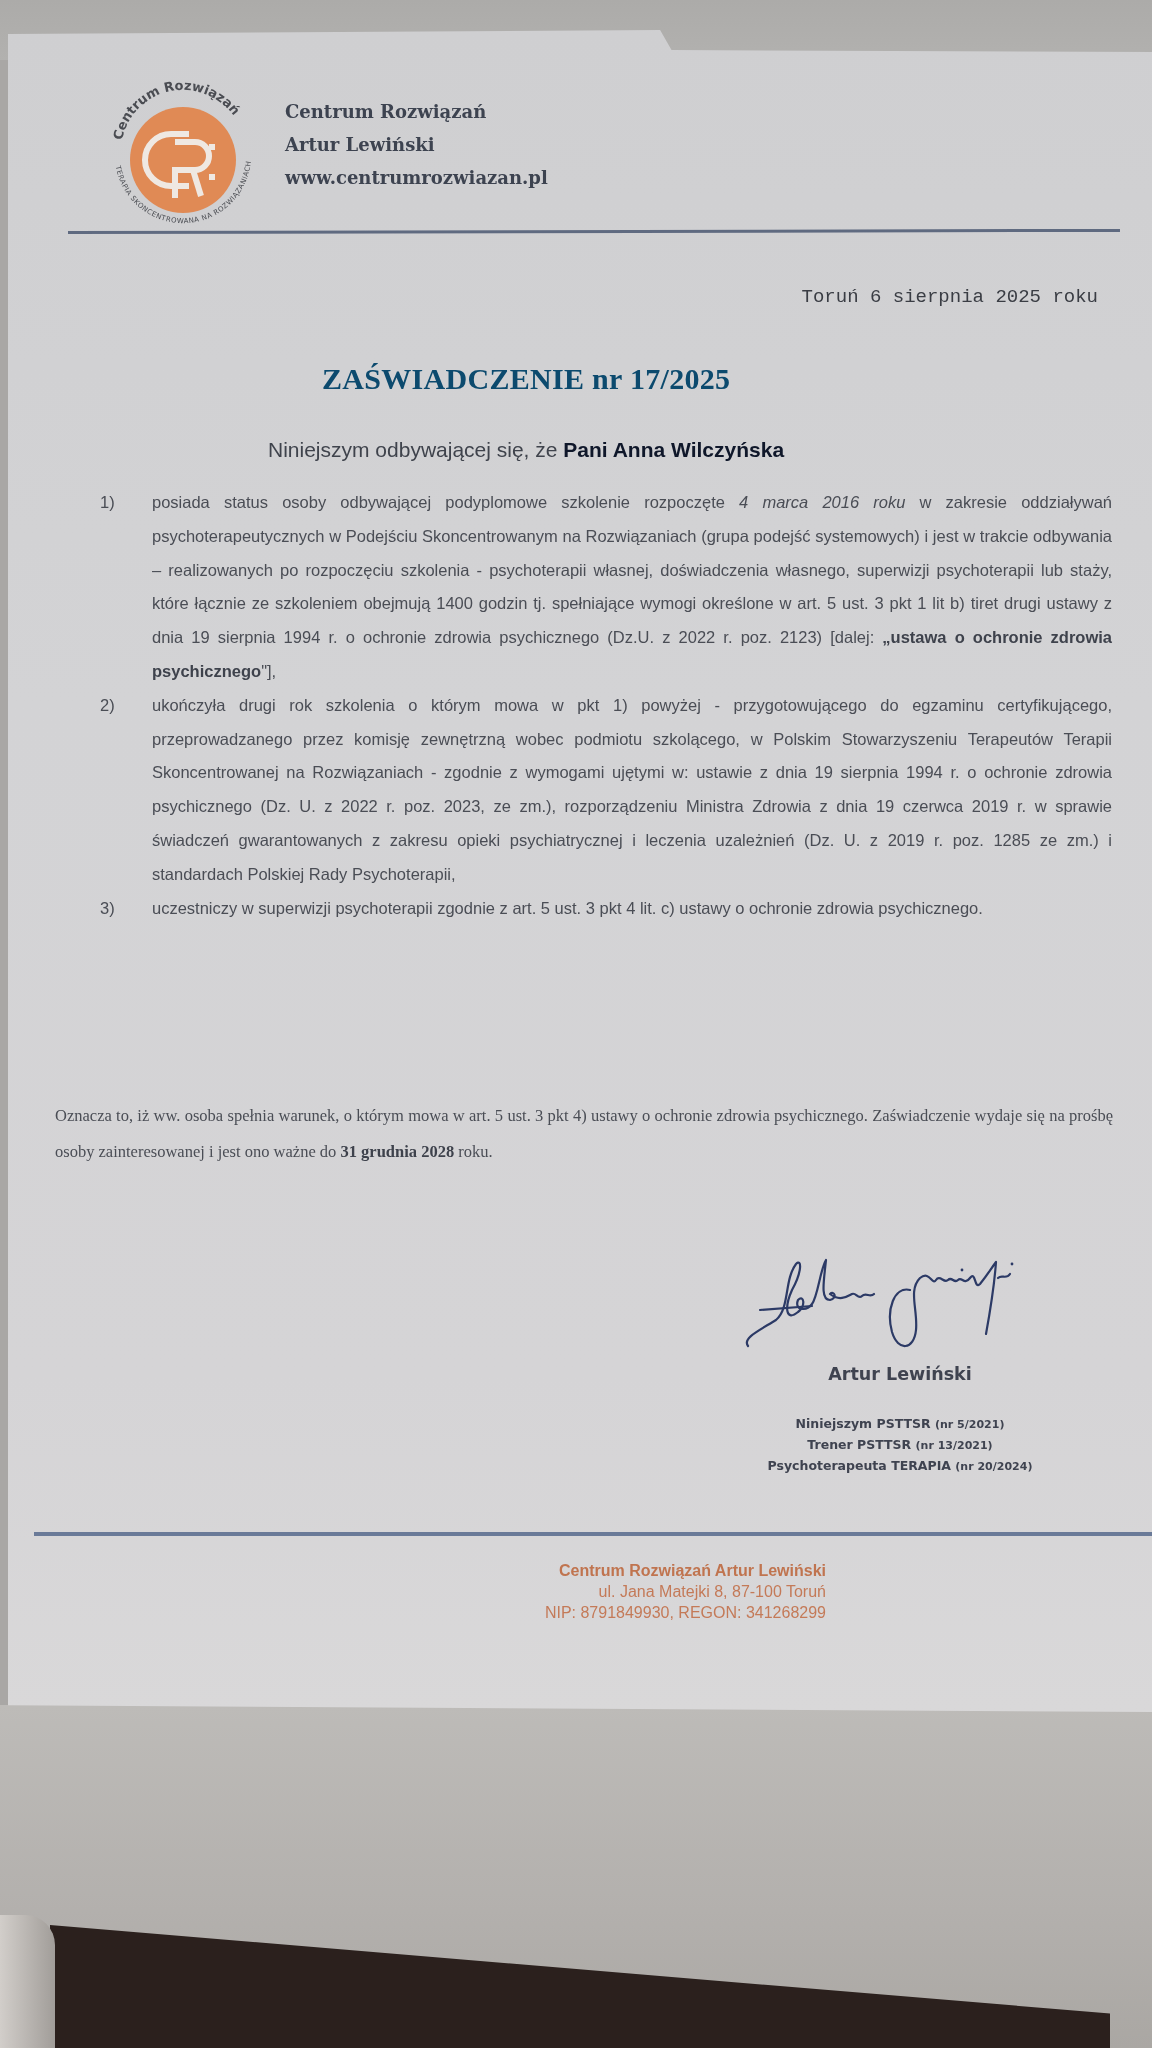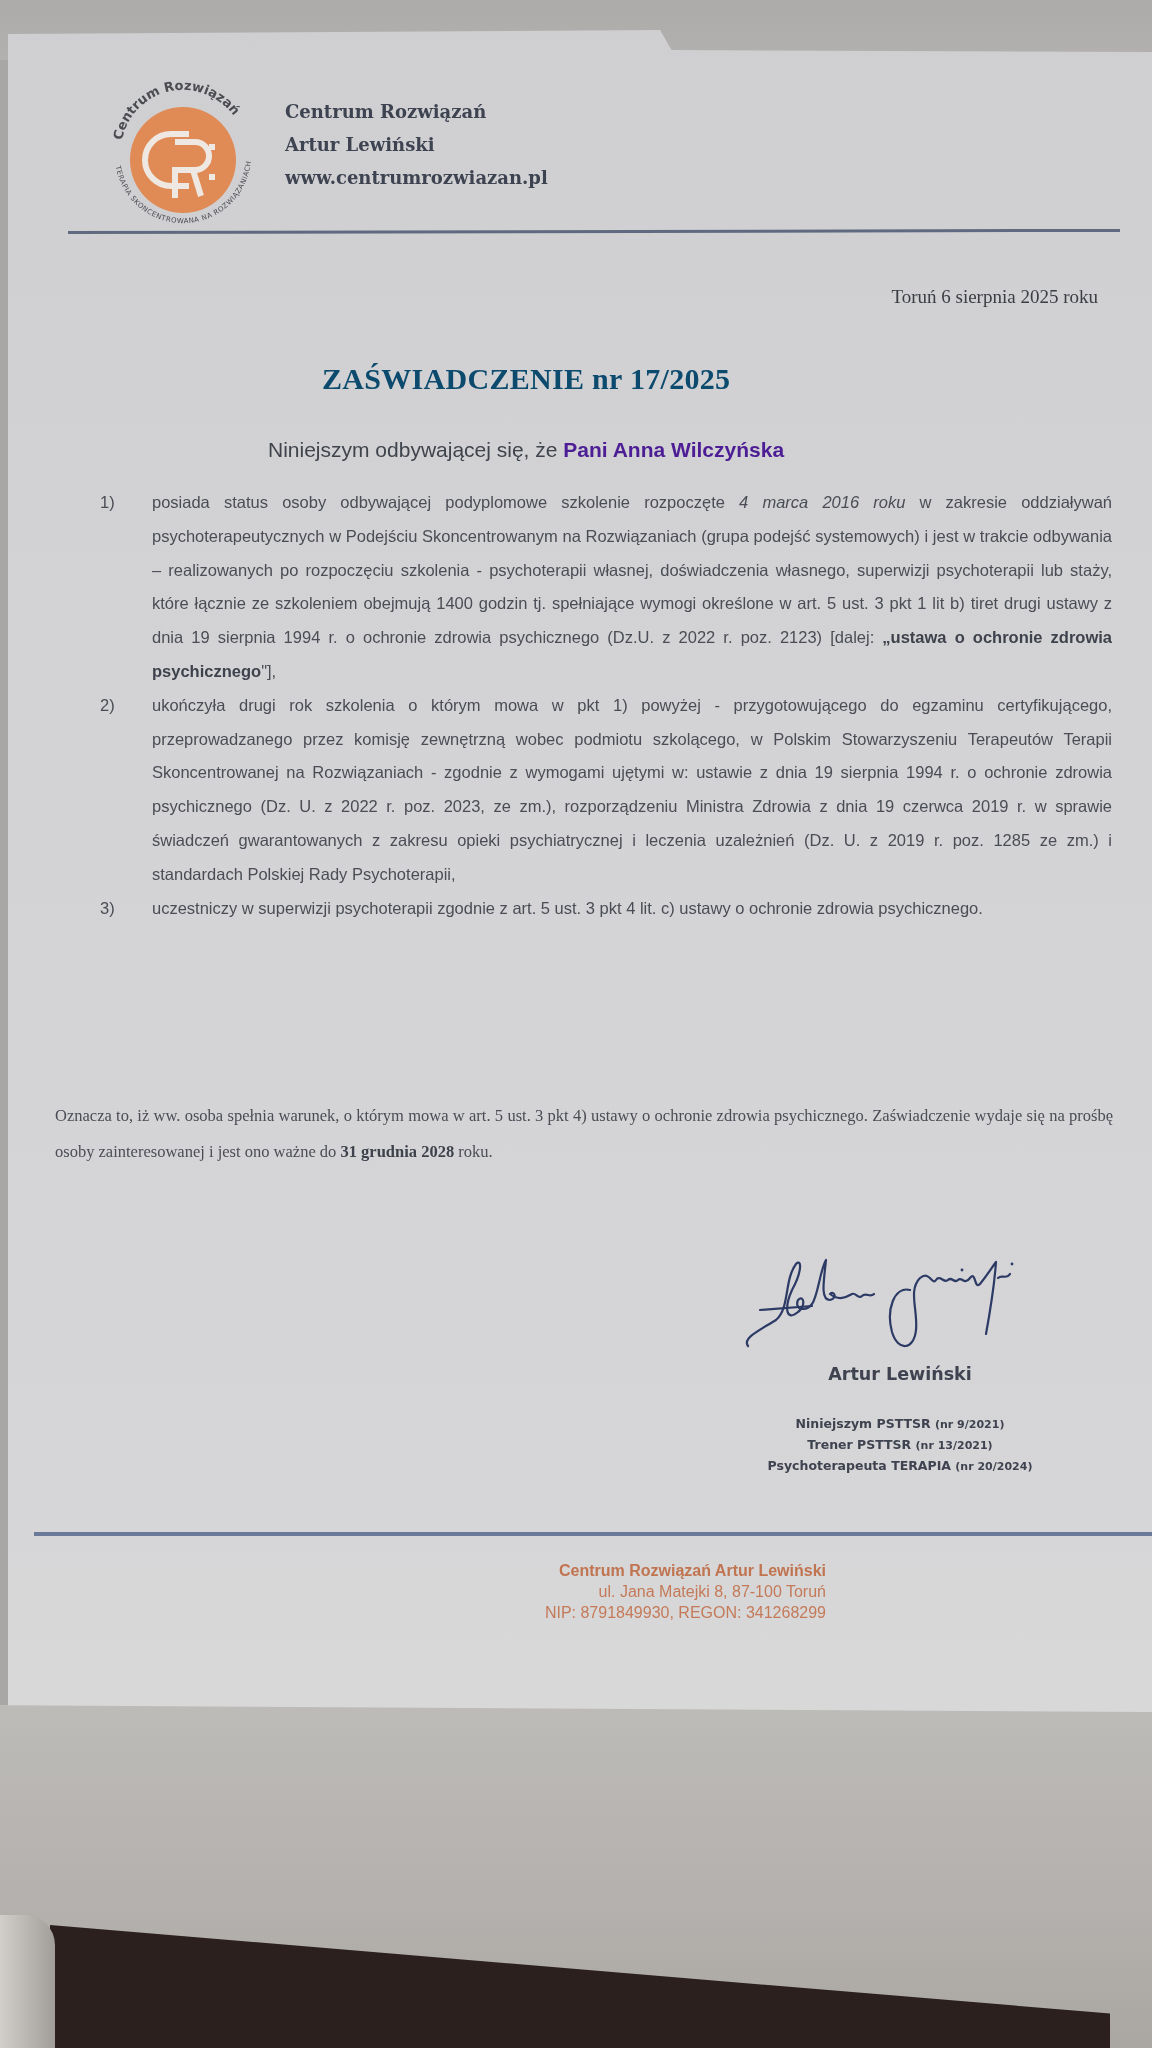--- a/index.html
+++ b/index.html
@@ -51,32 +51,32 @@
       font-weight: bold; color: #3d4350; font-size: 18px; line-height: 33px;
     }
     .head-lines div { white-space: nowrap; }
     .rule-top {
       position: absolute; left: 68px; top: 230px; width: 1052px; height: 3px;
       background: #5f6a80; transform: rotate(-0.12deg);
     }
 
     .date {
       position: absolute; right: 54px; top: 286px;
-      font-family: Liberation Serif, serif; font-size: 19px; color: #3a3d44;
+      font-family: Liberation Mono, monospace; font-size: 19px; color: #3a3d44;
     }
     .title {
       position: absolute; left: 322px; top: 362px;
       font-family: "Liberation Serif", serif; font-weight: bold;
       font-size: 30px; color: #0c4a6e; letter-spacing: 0.3px;
     }
     .intro {
       position: absolute; left: 268px; top: 438px;
       font-family: "Liberation Sans", sans-serif; font-size: 21px; color: #3f434c;
     }
-    .intro b { color: #4c1d95; text-align: center; }
+    .intro b { color: #0f172a; text-align: center; }
 
     .list {
       position: absolute; left: 100px; top: 486px; width: 1012px;
       font-family: "Liberation Sans", sans-serif; font-size: 16.5px;
       color: #4a4d55; line-height: 33.8px;
     }
     .item { display: flex; margin-bottom: 0; }
     .num { width: 52px; flex: none; }
     .txt { flex: 1; text-align: justify; }
     .txt b { color: #3e424c; }
@@ -179,21 +179,21 @@
     <path d="M 20 60 L 72 56"></path>
     <path d="M 170 40 C 154 36, 146 60, 152 82 C 158 102, 174 100, 176 80 C 178 60, 168 40, 180 28 C 190 20, 192 36, 196 30 C 200 24, 204 34, 208 30 C 212 26, 214 34, 218 30 C 222 26, 224 36, 230 28 C 236 20, 234 40, 240 34 C 248 24, 250 20, 256 12 C 254 40, 250 62, 246 84"></path>
     <path d="M 258 28 C 262 24, 266 30, 270 24"></path>
   </g>
   <circle cx="222" cy="20" r="1.4" fill="#2c3a66"></circle>
   <circle cx="272" cy="14" r="1.4" fill="#2c3a66"></circle>
 </svg>
 
 <div class="signer">Artur Lewiński</div>
 <div class="titles">
-  <div><span>Niniejszym PSTTSR</span> <span class="small">(nr 9/2021)</span></div>
+  <div><span>Niniejszym PSTTSR</span> <span class="small">(nr 5/2021)</span></div>
   <div><span>Trener PSTTSR</span> <span class="small">(nr 13/2021)</span></div>
   <div><span>Psychoterapeuta TERAPIA</span> <span class="small">(nr 20/2024)</span></div>
 </div>
 
 <div class="rule-bottom"></div>
 <div class="footer">
   <div class="fname">Centrum Rozwiązań Artur Lewiński</div>
   <div>ul. Jana Matejki 8, 87-100 Toruń</div>
   <div>NIP: 8791849930, REGON: 341268299</div>
 </div>

